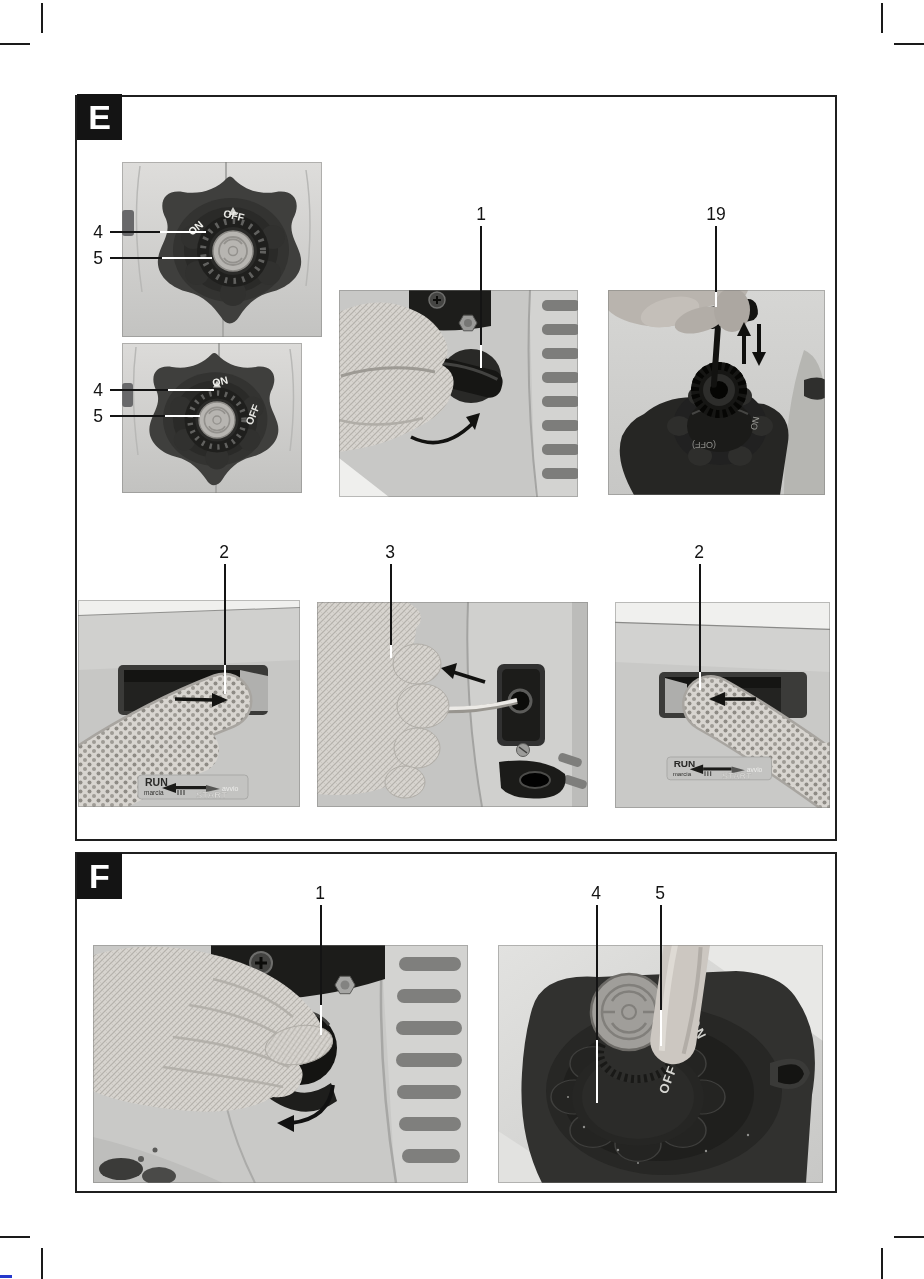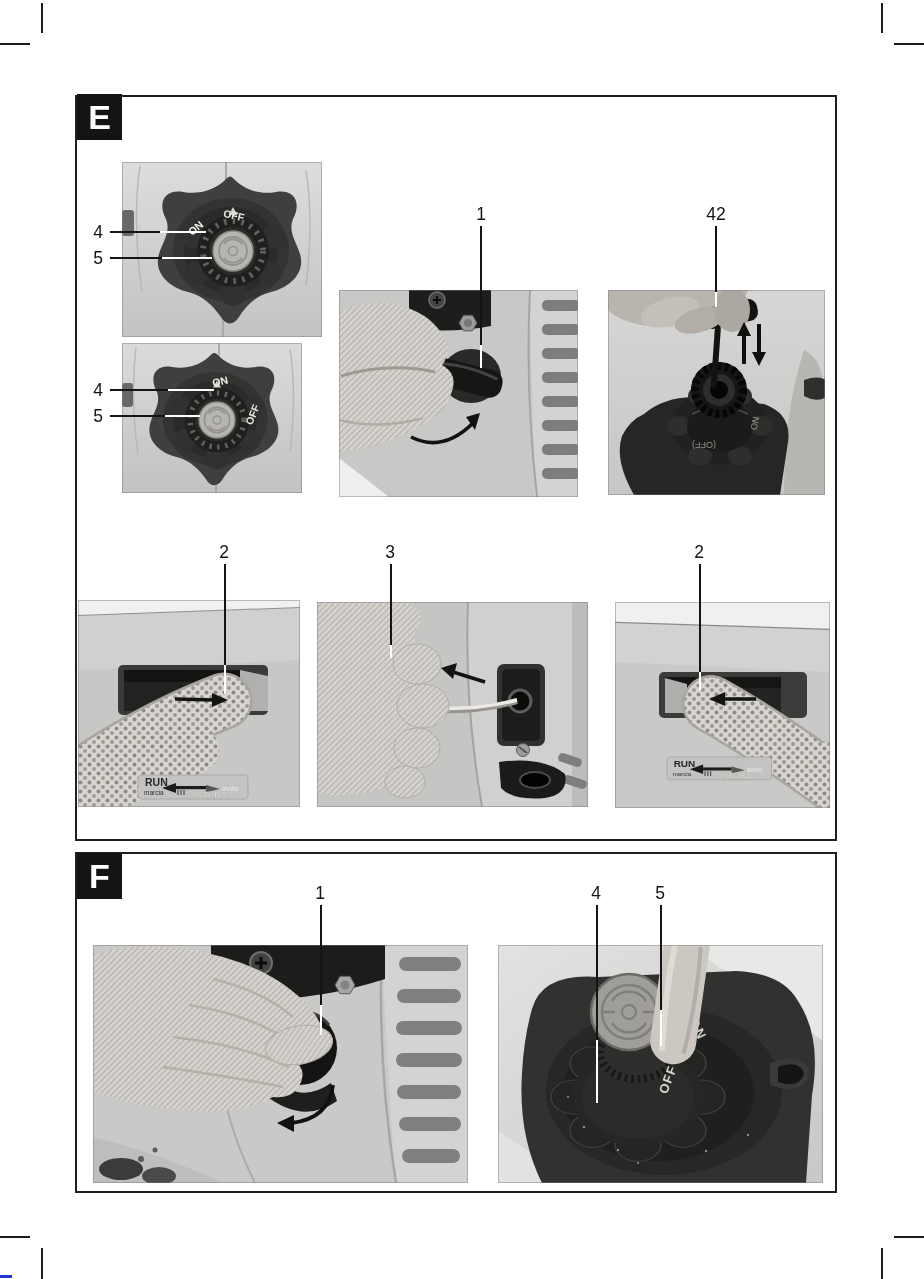--- a/index.html
+++ b/index.html
@@ -494,21 +494,21 @@
           <circle cx="250" cy="190" r="1.2"></circle>
       </g>
     </svg>
   </div>
 
   <div class="num" style="left:87px;top:222px;">4</div>
   <div class="num" style="left:87px;top:248px;">5</div>
   <div class="num" style="left:87px;top:380px;">4</div>
   <div class="num" style="left:87px;top:406px;">5</div>
   <div class="num" style="left:470px;top:204px;">1</div>
-  <div class="num wide" style="left:701px;top:204px;">42</div>
+  <div class="num wide" style="left:701px;top:204px;">19</div>
   <div class="num" style="left:213px;top:542px;">2</div>
   <div class="num" style="left:379px;top:542px;">3</div>
   <div class="num" style="left:688px;top:542px;">2</div>
 
   <div class="num" style="left:309px;top:883px;">1</div>
   <div class="num" style="left:585px;top:883px;">4</div>
   <div class="num" style="left:649px;top:883px;">5</div>
 
   <div class="cl" style="left:110px;top:231px;width:50px;height:2px;"></div>
   <div class="clw" style="left:160px;top:231px;width:46px;height:2px;"></div>

